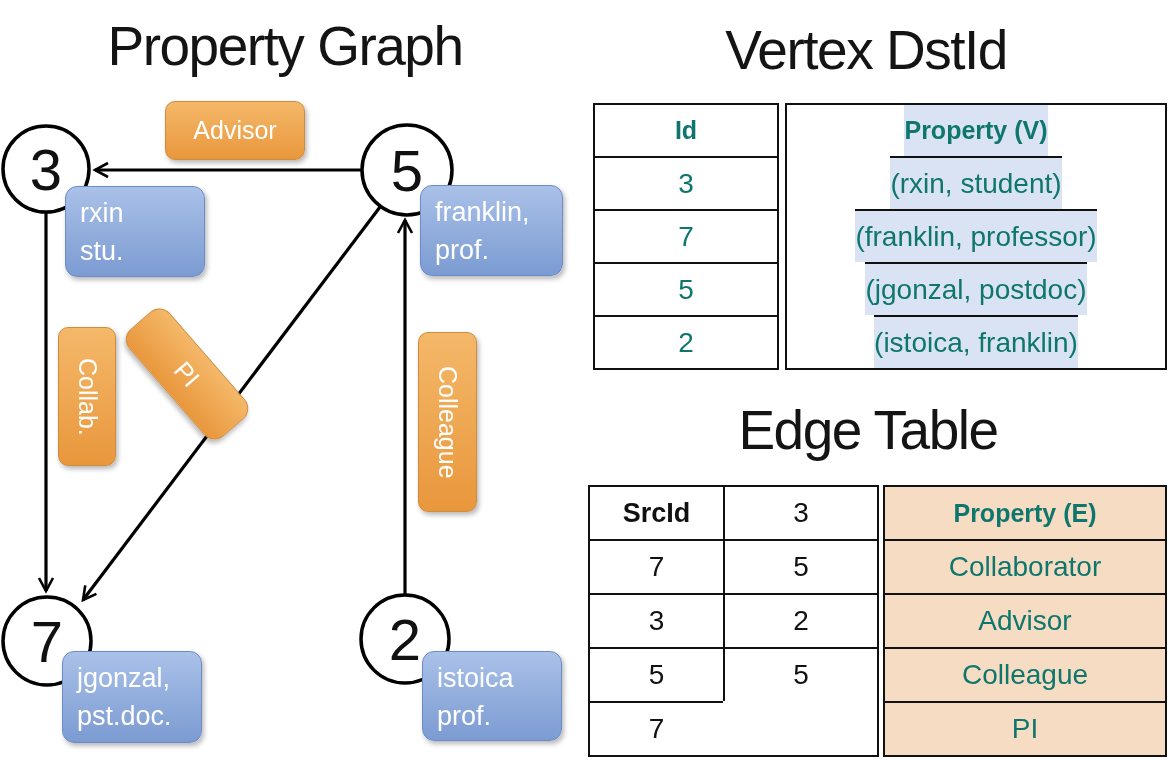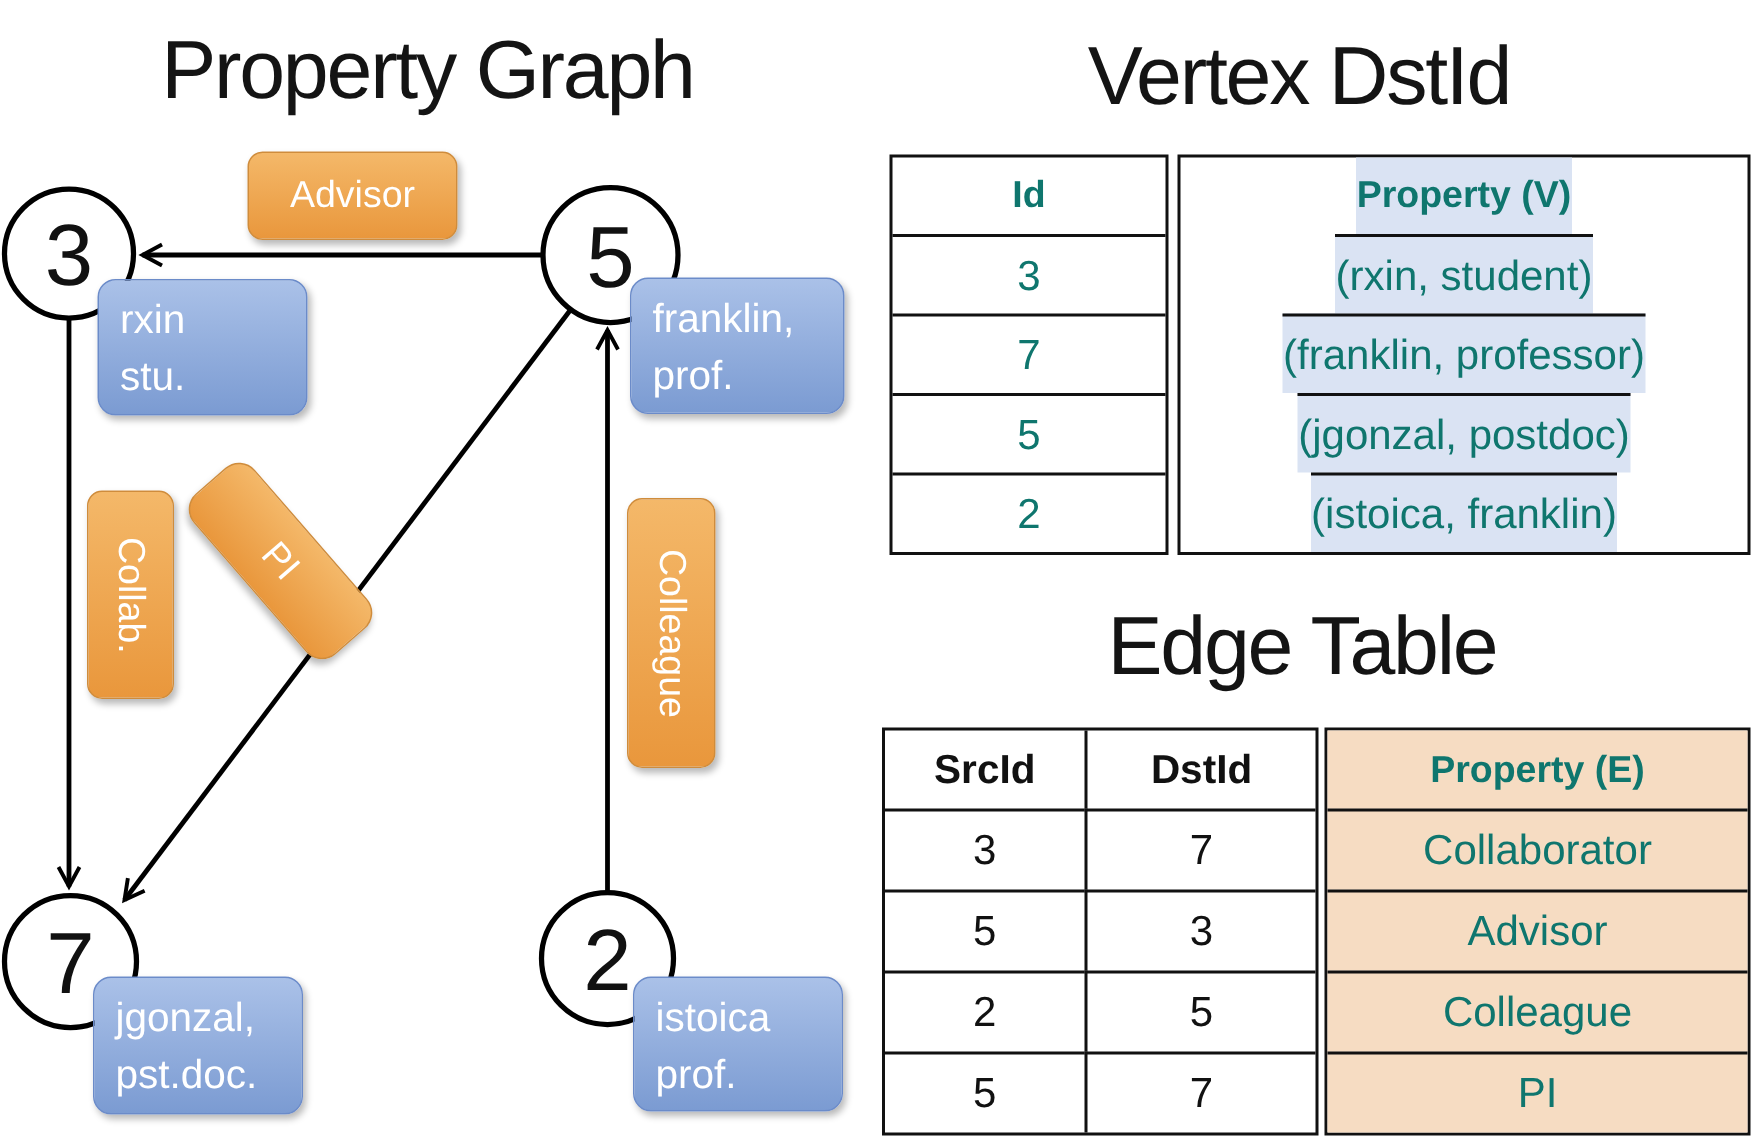--- a/index.html
+++ b/index.html
@@ -130,21 +130,20 @@
   <div class="cell vcell bluebg">(rxin, student)</div>
   <div class="cell vcell bluebg">(franklin, professor)</div>
   <div class="cell vcell bluebg">(jgonzal, postdoc)</div>
   <div class="cell vcell bluebg">(istoica, franklin)</div>
 </div>
 
 <div class="title" style="left:868px; top:398px;">Edge Table</div>
 
 <div class="pairgrid" style="left:588px; top:485px;">
   <div class="pcell hdr">SrcId</div>
-  <div class="pcell hdr">DstId</div>
   <div class="pcell">3</div>
   <div class="pcell">7</div>
   <div class="pcell">5</div>
   <div class="pcell">3</div>
   <div class="pcell">2</div>
   <div class="pcell">5</div>
   <div class="pcell">5</div>
   <div class="pcell">7</div>
 </div>
 

